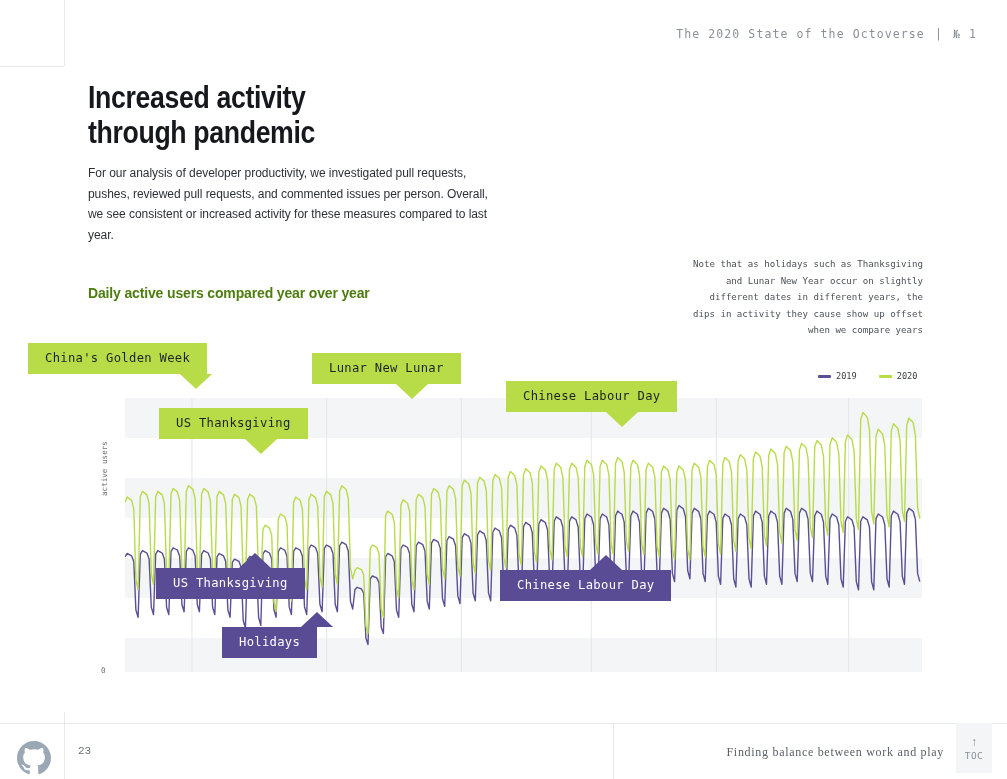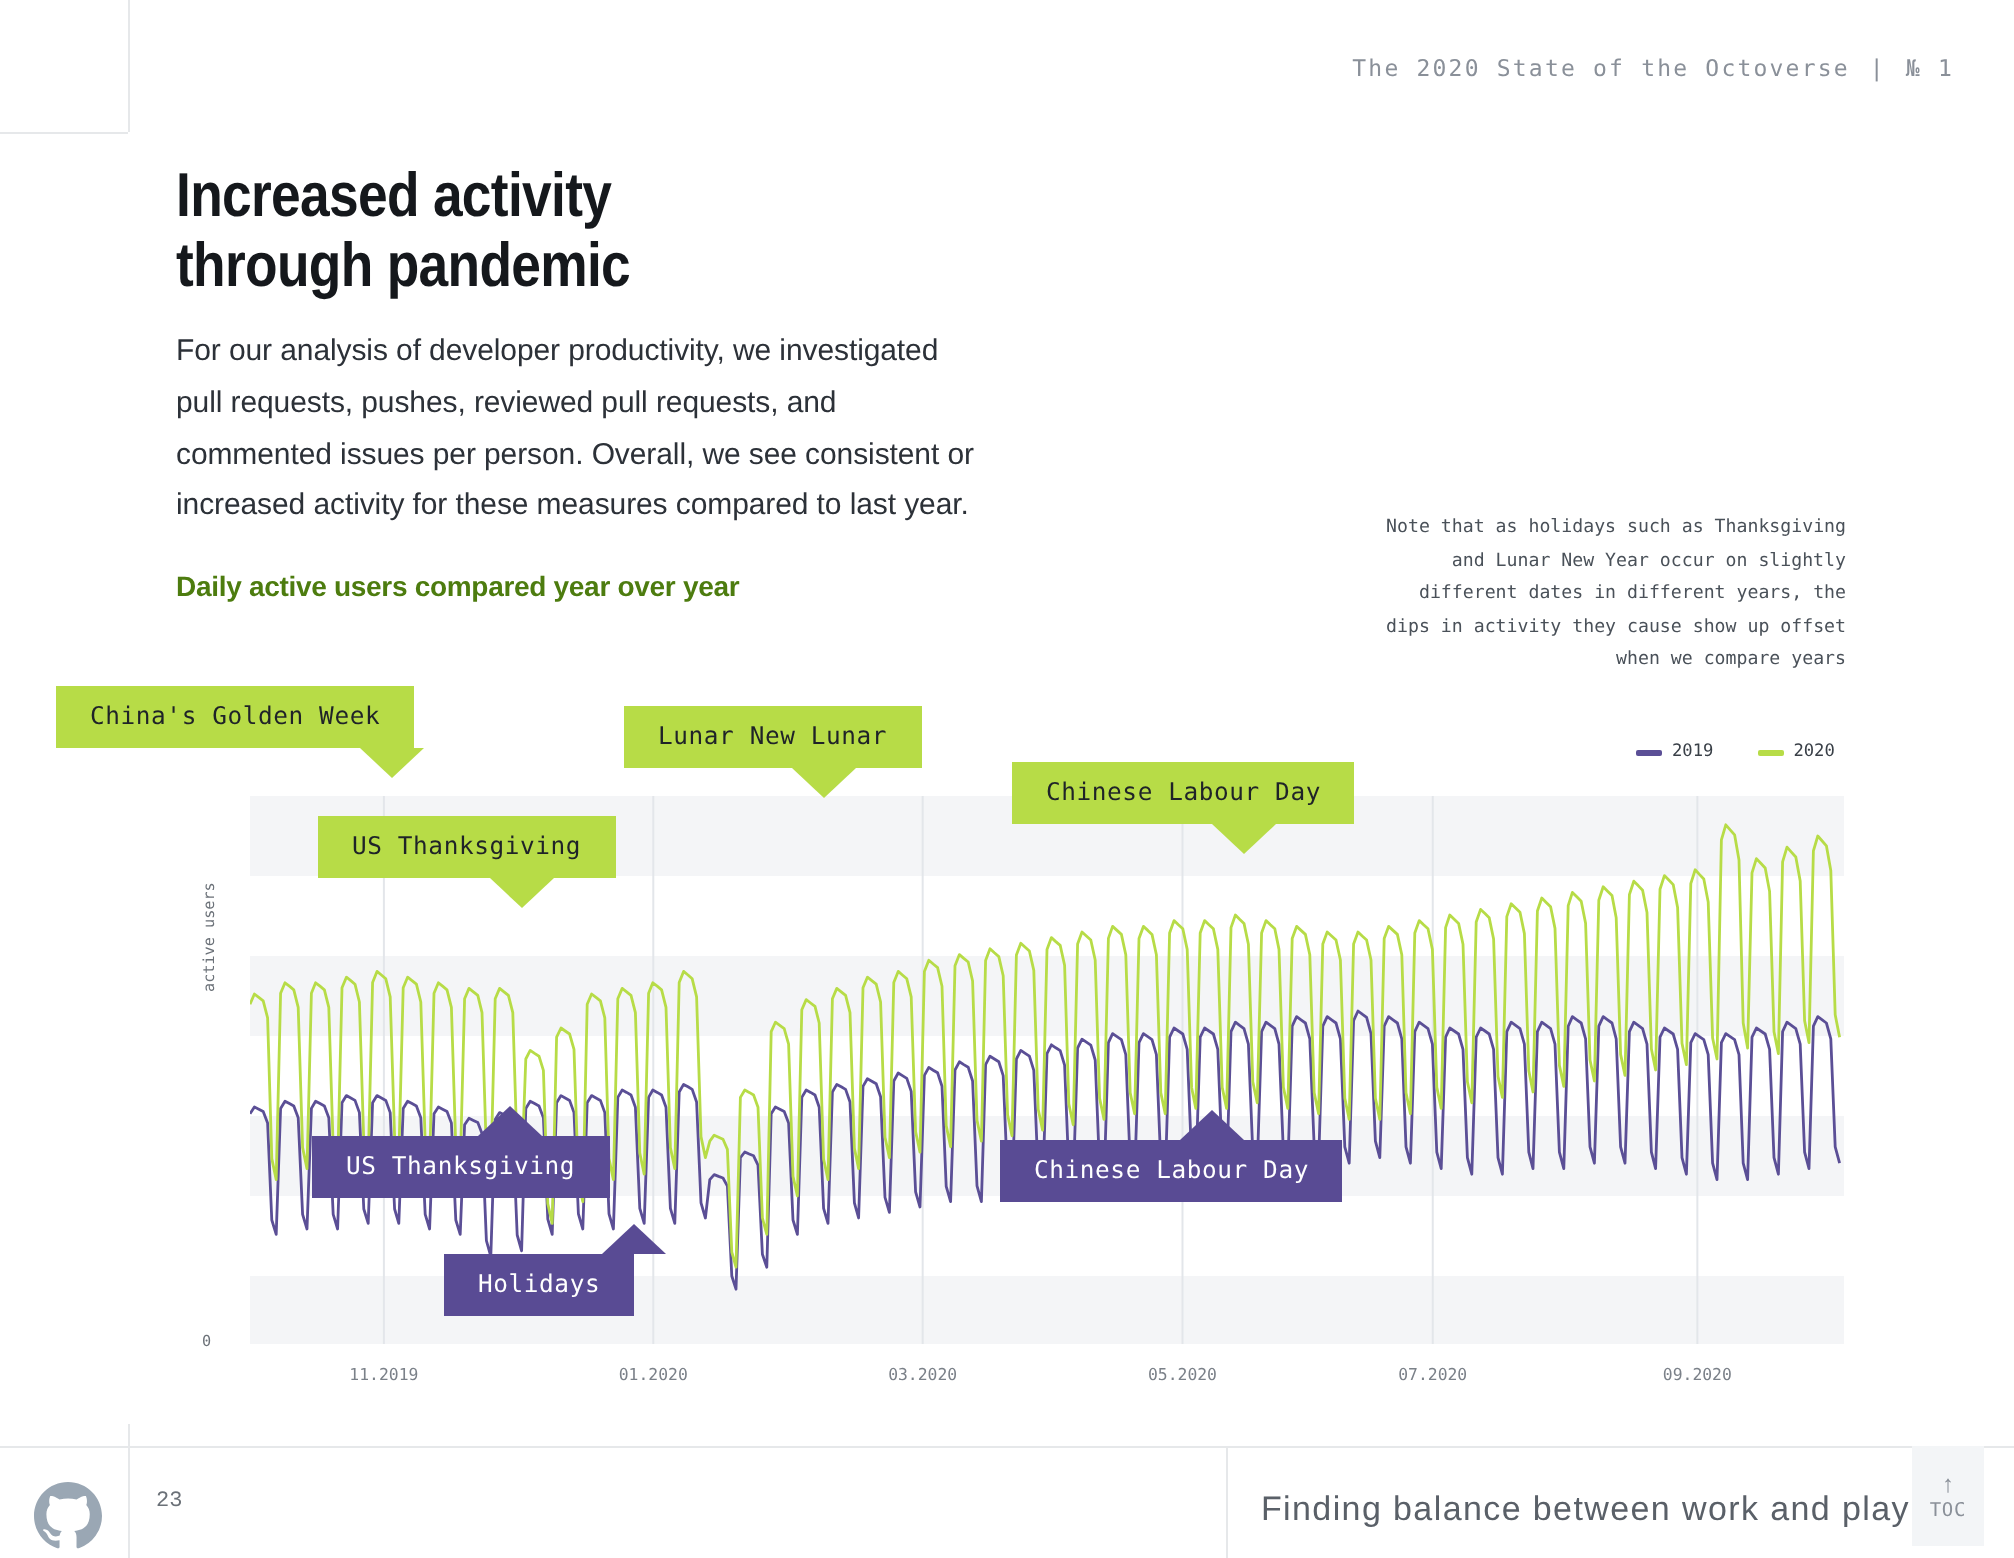--- a/index.html
+++ b/index.html
@@ -28,21 +28,21 @@
   
   .title{
     position:absolute;left:88px;top:80px;width:420px;
     font-family:"Liberation Sans Narrow","Liberation Sans",sans-serif;
     font-weight:bold;font-size:31px;line-height:1.13;
     letter-spacing:-0.4px;color:#15181c;
     transform:scaleX(0.86);transform-origin:left top;
   }
   .body-copy{
     position:absolute;left:88px;top:163px;width:400px;
-    font-size:15px;line-height:1.72;color:#2c3138;letter-spacing:-0.05px;
+    font-size:12px;line-height:1.72;color:#2c3138;letter-spacing:-0.05px;
   }
   .chart-subtitle{
     position:absolute;left:88px;top:285px;
     font-size:14px;font-weight:bold;color:#4d7c0f;letter-spacing:-0.15px;
   }
   .note{
     position:absolute;right:84px;top:256px;width:240px;
     font-family:"DejaVu Sans Mono","Liberation Mono",monospace;
     font-size:9.1px;line-height:1.82;color:#4a5159;text-align:right;
   }
@@ -99,23 +99,23 @@
   }
 
   
   .octocat{position:absolute;left:17px;top:741px;}
   .pagenum{
     position:absolute;left:78px;top:745px;
     font-family:Liberation Mono, monospace;
     font-size:11px;color:#6b7178;
   }
   .footnote{
-    position:absolute;right:52px;top:745px;
-    font-family:Liberation Sans, sans-serif;
-    font-size:17px;letter-spacing:0.7px;color:#5a6068;white-space:nowrap;
+    position:absolute;right:63px;top:745px;
+    font-family:Liberation Serif, serif;
+    font-size:12px;letter-spacing:0.7px;color:#5a6068;white-space:nowrap;
   }
   .toc{
     position:absolute;right:15px;top:723px;width:36px;height:50px;
     background:#f3f5f7;display:flex;flex-direction:column;
     align-items:center;justify-content:center;gap:2px;cursor:pointer;
   }
   .toc .arrow{font-size:12px;color:#8a9099;line-height:1;}
   .toc .toclbl{
     font-family:"DejaVu Sans Mono","Liberation Mono",monospace;
     font-size:9.5px;color:#8a9099;letter-spacing:0.4px;
@@ -167,28 +167,20 @@
           <line x1="591.374" x2="591.374" y1="0" y2="274" stroke="#e3e6ea" stroke-width="1"></line>
           <line x1="723.676" x2="723.676" y1="0" y2="274" stroke="#e3e6ea" stroke-width="1"></line>
           <path d="M0.0,158.9L2.2,155.5L4.4,156.6L6.6,157.8L8.8,163.5L10.9,212.0L13.1,219.2L15.3,156.2L17.5,152.6L19.7,153.8L21.9,155.0L24.1,160.9L26.3,209.2L28.5,216.5L30.7,156.2L32.8,152.6L35.0,153.8L37.2,155.0L39.4,160.9L41.6,209.2L43.8,216.5L46.0,153.4L48.2,149.8L50.4,151.0L52.5,152.2L54.7,158.3L56.9,206.5L59.1,213.7L61.3,153.4L63.5,149.8L65.7,151.0L67.9,152.2L70.1,158.3L72.3,206.5L74.4,213.7L76.6,156.2L78.8,152.6L81.0,153.8L83.2,155.0L85.4,160.9L87.6,209.2L89.8,216.5L92.0,158.9L94.2,155.5L96.3,156.6L98.5,157.8L100.7,163.5L102.9,212.0L105.1,219.2L107.3,164.4L109.5,161.1L111.7,162.2L113.9,163.3L116.0,168.8L118.2,222.3L120.4,230.2L122.6,161.7L124.8,158.3L127.0,159.4L129.2,160.5L131.4,166.2L133.6,219.5L135.8,227.4L137.9,156.2L140.1,152.6L142.3,153.8L144.5,155.0L146.7,160.9L148.9,211.6L151.1,219.2L153.3,153.4L155.5,149.8L157.6,151.0L159.8,152.2L162.0,158.3L164.2,208.9L166.4,216.5L168.6,153.4L170.8,149.8L173.0,151.0L175.2,152.2L177.4,158.3L179.5,208.9L181.7,216.5L183.9,150.7L186.1,147.0L188.3,148.2L190.5,149.5L192.7,155.6L194.9,206.2L197.1,213.7L199.3,150.7L201.4,147.0L203.6,148.2L205.8,149.5L208.0,155.6L210.2,206.2L212.4,213.7L214.6,148.0L216.8,144.2L219.0,145.4L221.1,146.7L223.3,153.0L225.5,203.4L227.7,211.0L229.9,191.8L232.1,189.3L234.3,190.2L236.5,191.0L238.7,195.1L240.9,240.0L243.0,246.6L245.2,180.8L247.4,178.0L249.6,179.0L251.8,179.9L254.0,184.6L256.2,229.1L258.4,235.6L260.6,158.9L262.7,155.5L264.9,156.6L267.1,157.8L269.3,163.5L271.5,212.0L273.7,219.2L275.9,150.7L278.1,147.0L280.3,148.2L282.5,149.5L284.6,155.6L286.8,206.2L289.0,213.7L291.2,148.0L293.4,144.2L295.6,145.4L297.8,146.7L300.0,153.0L302.2,203.4L304.3,211.0L306.5,145.2L308.7,141.4L310.9,142.6L313.1,143.9L315.3,150.4L317.5,200.7L319.7,208.2L321.9,142.5L324.1,138.5L326.2,139.8L328.4,141.2L330.6,147.7L332.8,197.9L335.0,205.5L337.2,139.7L339.4,135.7L341.6,137.1L343.8,138.4L346.0,145.1L348.1,195.2L350.3,202.8L352.5,137.0L354.7,132.9L356.9,134.3L359.1,135.6L361.3,142.5L363.5,194.9L365.7,202.8L367.8,134.3L370.0,130.1L372.2,131.5L374.4,132.9L376.6,139.8L378.8,192.1L381.0,200.0L383.2,131.5L385.4,127.2L387.6,128.7L389.7,130.1L391.9,137.2L394.1,189.4L396.3,197.3L398.5,128.8L400.7,124.4L402.9,125.9L405.1,127.3L407.3,134.6L409.4,186.6L411.6,194.5L413.8,126.0L416.0,121.6L418.2,123.1L420.4,124.6L422.6,132.0L424.8,186.3L427.0,194.5L429.2,123.3L431.3,118.8L433.5,120.3L435.7,121.8L437.9,129.3L440.1,183.6L442.3,191.8L444.5,123.3L446.7,118.8L448.9,120.3L451.0,121.8L453.2,129.3L455.4,183.6L457.6,191.8L459.8,120.6L462.0,116.0L464.2,117.5L466.4,119.0L468.6,126.7L470.8,180.8L472.9,189.1L475.1,120.6L477.3,116.0L479.5,117.5L481.7,119.0L483.9,126.7L486.1,180.8L488.3,189.1L490.5,117.8L492.7,113.1L494.8,114.7L497.0,116.3L499.2,124.1L501.4,178.1L503.6,186.3L505.8,117.8L508.0,113.1L510.2,114.7L512.4,116.3L514.5,124.1L516.7,178.1L518.9,186.3L521.1,115.1L523.3,110.3L525.5,111.9L527.7,113.5L529.9,121.4L532.1,175.4L534.3,183.6L536.4,115.1L538.6,110.3L540.8,111.9L543.0,113.5L545.2,121.4L547.4,175.4L549.6,183.6L551.8,112.3L554.0,107.5L556.1,109.1L558.3,110.7L560.5,118.8L562.7,172.6L564.9,180.8L567.1,115.1L569.3,110.3L571.5,111.9L573.7,113.5L575.9,121.4L578.0,175.4L580.2,183.6L582.4,117.8L584.6,113.1L586.8,114.7L589.0,116.3L591.2,124.1L593.4,178.1L595.6,186.3L597.8,120.6L599.9,116.0L602.1,117.5L604.3,119.0L606.5,126.7L608.7,180.8L610.9,189.1L613.1,120.6L615.3,116.0L617.5,117.5L619.6,119.0L621.8,126.7L624.0,180.8L626.2,189.1L628.4,117.8L630.6,113.1L632.8,114.7L635.0,116.3L637.2,124.1L639.4,178.1L641.5,186.3L643.7,117.8L645.9,113.1L648.1,114.7L650.3,116.3L652.5,124.1L654.7,178.1L656.9,186.3L659.1,115.1L661.2,110.3L663.4,111.9L665.6,113.5L667.8,121.4L670.0,175.4L672.2,183.6L674.4,115.1L676.6,110.3L678.8,111.9L681.0,113.5L683.1,121.4L685.3,175.4L687.5,183.6L689.7,117.8L691.9,113.1L694.1,114.7L696.3,116.3L698.5,124.1L700.7,178.1L702.8,186.3L705.0,120.6L707.2,116.0L709.4,117.5L711.6,119.0L713.8,126.7L716.0,180.8L718.2,189.1L720.4,123.3L722.6,118.8L724.7,120.3L726.9,121.8L729.1,129.3L731.3,183.6L733.5,191.8L735.7,123.3L737.9,118.8L740.1,120.3L742.3,121.8L744.5,129.3L746.6,183.6L748.8,191.8L751.0,120.6L753.2,116.0L755.4,117.5L757.6,119.0L759.8,126.7L762.0,180.8L764.2,189.1L766.3,117.8L768.5,113.1L770.7,114.7L772.9,116.3L775.1,124.1L777.3,178.1L779.5,186.3L781.7,115.1L783.9,110.3L786.1,111.9L788.2,113.5L790.4,121.4L792.6,175.4L794.8,183.6" fill="none" stroke="#5b4f96" stroke-width="1.4" stroke-linejoin="round"></path>
           <path d="M0.0,104.1L2.2,99.0L4.4,100.7L6.6,102.4L8.8,110.9L10.9,181.3L13.1,191.8L15.3,98.6L17.5,93.4L19.7,95.1L21.9,96.9L24.1,105.7L26.3,175.8L28.5,186.3L30.7,98.6L32.8,93.4L35.0,95.1L37.2,96.9L39.4,105.7L41.6,175.8L43.8,186.3L46.0,95.9L48.2,90.6L50.4,92.3L52.5,94.1L54.7,103.0L56.9,173.1L59.1,183.6L61.3,93.2L63.5,87.7L65.7,89.5L67.9,91.4L70.1,100.4L72.3,170.3L74.4,180.8L76.6,95.9L78.8,90.6L81.0,92.3L83.2,94.1L85.4,103.0L87.6,173.1L89.8,183.6L92.0,98.6L94.2,93.4L96.3,95.1L98.5,96.9L100.7,105.7L102.9,175.8L105.1,186.3L107.3,101.4L109.5,96.2L111.7,97.9L113.9,99.7L116.0,108.3L118.2,178.5L120.4,189.1L122.6,101.4L124.8,96.2L127.0,97.9L129.2,99.7L131.4,108.3L133.6,178.5L135.8,189.1L137.9,131.5L140.1,127.2L142.3,128.7L144.5,130.1L146.7,137.2L148.9,203.9L151.1,213.7L153.3,120.6L155.5,116.0L157.6,117.5L159.8,119.0L162.0,126.7L164.2,192.9L166.4,202.8L168.6,104.1L170.8,99.0L173.0,100.7L175.2,102.4L177.4,110.9L179.5,181.3L181.7,191.8L183.9,101.4L186.1,96.2L188.3,97.9L190.5,99.7L192.7,108.3L194.9,178.5L197.1,189.1L199.3,98.6L201.4,93.4L203.6,95.1L205.8,96.9L208.0,105.7L210.2,175.8L212.4,186.3L214.6,93.2L216.8,87.7L219.0,89.5L221.1,91.4L223.3,100.4L225.5,170.3L227.7,180.8L229.9,172.6L232.1,169.6L234.3,170.6L236.5,171.6L238.7,176.7L240.9,228.1L243.0,235.6L245.2,150.7L247.4,147.0L249.6,148.2L251.8,149.5L254.0,155.6L256.2,211.0L258.4,219.2L260.6,117.8L262.7,113.1L264.9,114.7L267.1,116.3L269.3,124.1L271.5,190.2L273.7,200.0L275.9,106.9L278.1,101.8L280.3,103.5L282.5,105.2L284.6,113.5L286.8,181.6L289.0,191.8L291.2,101.4L293.4,96.2L295.6,97.9L297.8,99.7L300.0,108.3L302.2,176.1L304.3,186.3L306.5,95.9L308.7,90.6L310.9,92.3L313.1,94.1L315.3,103.0L317.5,170.6L319.7,180.8L321.9,93.2L324.1,87.7L326.2,89.5L328.4,91.4L330.6,100.4L332.8,167.9L335.0,178.1L337.2,87.7L339.4,82.1L341.6,84.0L343.8,85.8L346.0,95.1L348.1,164.8L350.3,175.4L352.5,84.9L354.7,79.3L356.9,81.2L359.1,83.0L361.3,92.5L363.5,162.1L365.7,172.6L367.8,82.2L370.0,76.4L372.2,78.4L374.4,80.3L376.6,89.9L378.8,159.4L381.0,169.9L383.2,79.5L385.4,73.6L387.6,75.6L389.7,77.5L391.9,87.2L394.1,156.6L396.3,167.1L398.5,76.7L400.7,70.8L402.9,72.8L405.1,74.7L407.3,84.6L409.4,153.9L411.6,164.4L413.8,74.0L416.0,68.0L418.2,70.0L420.4,72.0L422.6,82.0L424.8,151.1L427.0,161.7L429.2,71.2L431.3,65.2L433.5,67.2L435.7,69.2L437.9,79.4L440.1,148.4L442.3,158.9L444.5,71.2L446.7,65.2L448.9,67.2L451.0,69.2L453.2,79.4L455.4,148.4L457.6,158.9L459.8,68.5L462.0,62.3L464.2,64.4L466.4,66.4L468.6,76.7L470.8,145.7L472.9,156.2L475.1,68.5L477.3,62.3L479.5,64.4L481.7,66.4L483.9,76.7L486.1,145.7L488.3,156.2L490.5,65.8L492.7,59.5L494.8,61.6L497.0,63.7L499.2,74.1L501.4,142.9L503.6,153.4L505.8,68.5L508.0,62.3L510.2,64.4L512.4,66.4L514.5,76.7L516.7,145.7L518.9,156.2L521.1,71.2L523.3,65.2L525.5,67.2L527.7,69.2L529.9,79.4L532.1,148.4L534.3,158.9L536.4,74.0L538.6,68.0L540.8,70.0L543.0,72.0L545.2,82.0L547.4,151.1L549.6,161.7L551.8,74.0L554.0,68.0L556.1,70.0L558.3,72.0L560.5,82.0L562.7,151.1L564.9,161.7L567.1,71.2L569.3,65.2L571.5,67.2L573.7,69.2L575.9,79.4L578.0,148.4L580.2,158.9L582.4,68.5L584.6,62.3L586.8,64.4L589.0,66.4L591.2,76.7L593.4,145.7L595.6,156.2L597.8,65.8L599.9,59.5L602.1,61.6L604.3,63.7L606.5,74.1L608.7,142.9L610.9,153.4L613.1,63.0L615.3,56.7L617.5,58.8L619.6,60.9L621.8,71.5L624.0,140.2L626.2,150.7L628.4,60.3L630.6,53.9L632.8,56.0L635.0,58.1L637.2,68.8L639.4,137.4L641.5,148.0L643.7,57.5L645.9,51.0L648.1,53.2L650.3,55.4L652.5,66.2L654.7,134.7L656.9,145.2L659.1,54.8L661.2,48.2L663.4,50.4L665.6,52.6L667.8,63.6L670.0,132.0L672.2,142.5L674.4,52.1L676.6,45.4L678.8,47.6L681.0,49.8L683.1,60.9L685.3,129.2L687.5,139.7L689.7,49.3L691.9,42.6L694.1,44.8L696.3,47.1L698.5,58.3L700.7,126.5L702.8,137.0L705.0,46.6L707.2,39.8L709.4,42.0L711.6,44.3L713.8,55.7L716.0,123.7L718.2,134.3L720.4,43.8L722.6,36.9L724.7,39.2L726.9,41.5L729.1,53.0L731.3,121.0L733.5,131.5L735.7,21.9L737.9,14.4L740.1,16.9L742.3,19.4L744.5,32.0L746.6,113.5L748.8,126.0L751.0,38.4L753.2,31.3L755.4,33.6L757.6,36.0L759.8,47.8L762.0,117.9L764.2,128.8L766.3,32.9L768.5,25.6L770.7,28.1L772.9,30.5L775.1,42.5L777.3,112.4L779.5,123.3L781.7,27.4L783.9,20.0L786.1,22.5L788.2,24.9L790.4,37.3L792.6,109.4L794.8,120.6" fill="none" stroke="#b7dc47" stroke-width="1.4" stroke-linejoin="round"></path>
         </svg>
     </div>
   </div>
 
   <div class="ylabel">active users</div>
   <div class="yzero">0</div>
-  <div class="xticks" id="xticks">
-      <div class="xtick" style="left: 66.948px;">11.2019</div>
-      <div class="xtick" style="left: 201.641px;">01.2020</div>
-      <div class="xtick" style="left: 336.334px;">03.2020</div>
-      <div class="xtick" style="left: 466.245px;">05.2020</div>
-      <div class="xtick" style="left: 591.374px;">07.2020</div>
-      <div class="xtick" style="left: 723.676px;">09.2020</div>
-    </div>
 
   <div id="callout-layer">
       <div class="callout green" style="left: 28px; top: 343px;"><span>China's Golden Week</span><span class="tail" style="left: 152px;"></span></div>
       <div class="callout green" style="left: 312px; top: 353px;"><span>Lunar New Lunar</span><span class="tail" style="left: 84px;"></span></div>
       <div class="callout green" style="left: 506px; top: 381px;"><span>Chinese Labour Day</span><span class="tail" style="left: 100px;"></span></div>
       <div class="callout green" style="left: 159px; top: 408px;"><span>US Thanksgiving</span><span class="tail" style="left: 86px;"></span></div>
       <div class="callout purple" style="left: 156px; top: 568px;"><span>US Thanksgiving</span><span class="tail" style="left: 83px;"></span></div>
       <div class="callout purple" style="left: 500px; top: 570px;"><span>Chinese Labour Day</span><span class="tail" style="left: 90px;"></span></div>
       <div class="callout purple" style="left: 222px; top: 627px;"><span>Holidays</span><span class="tail" style="left: 79px;"></span></div>
     </div>

